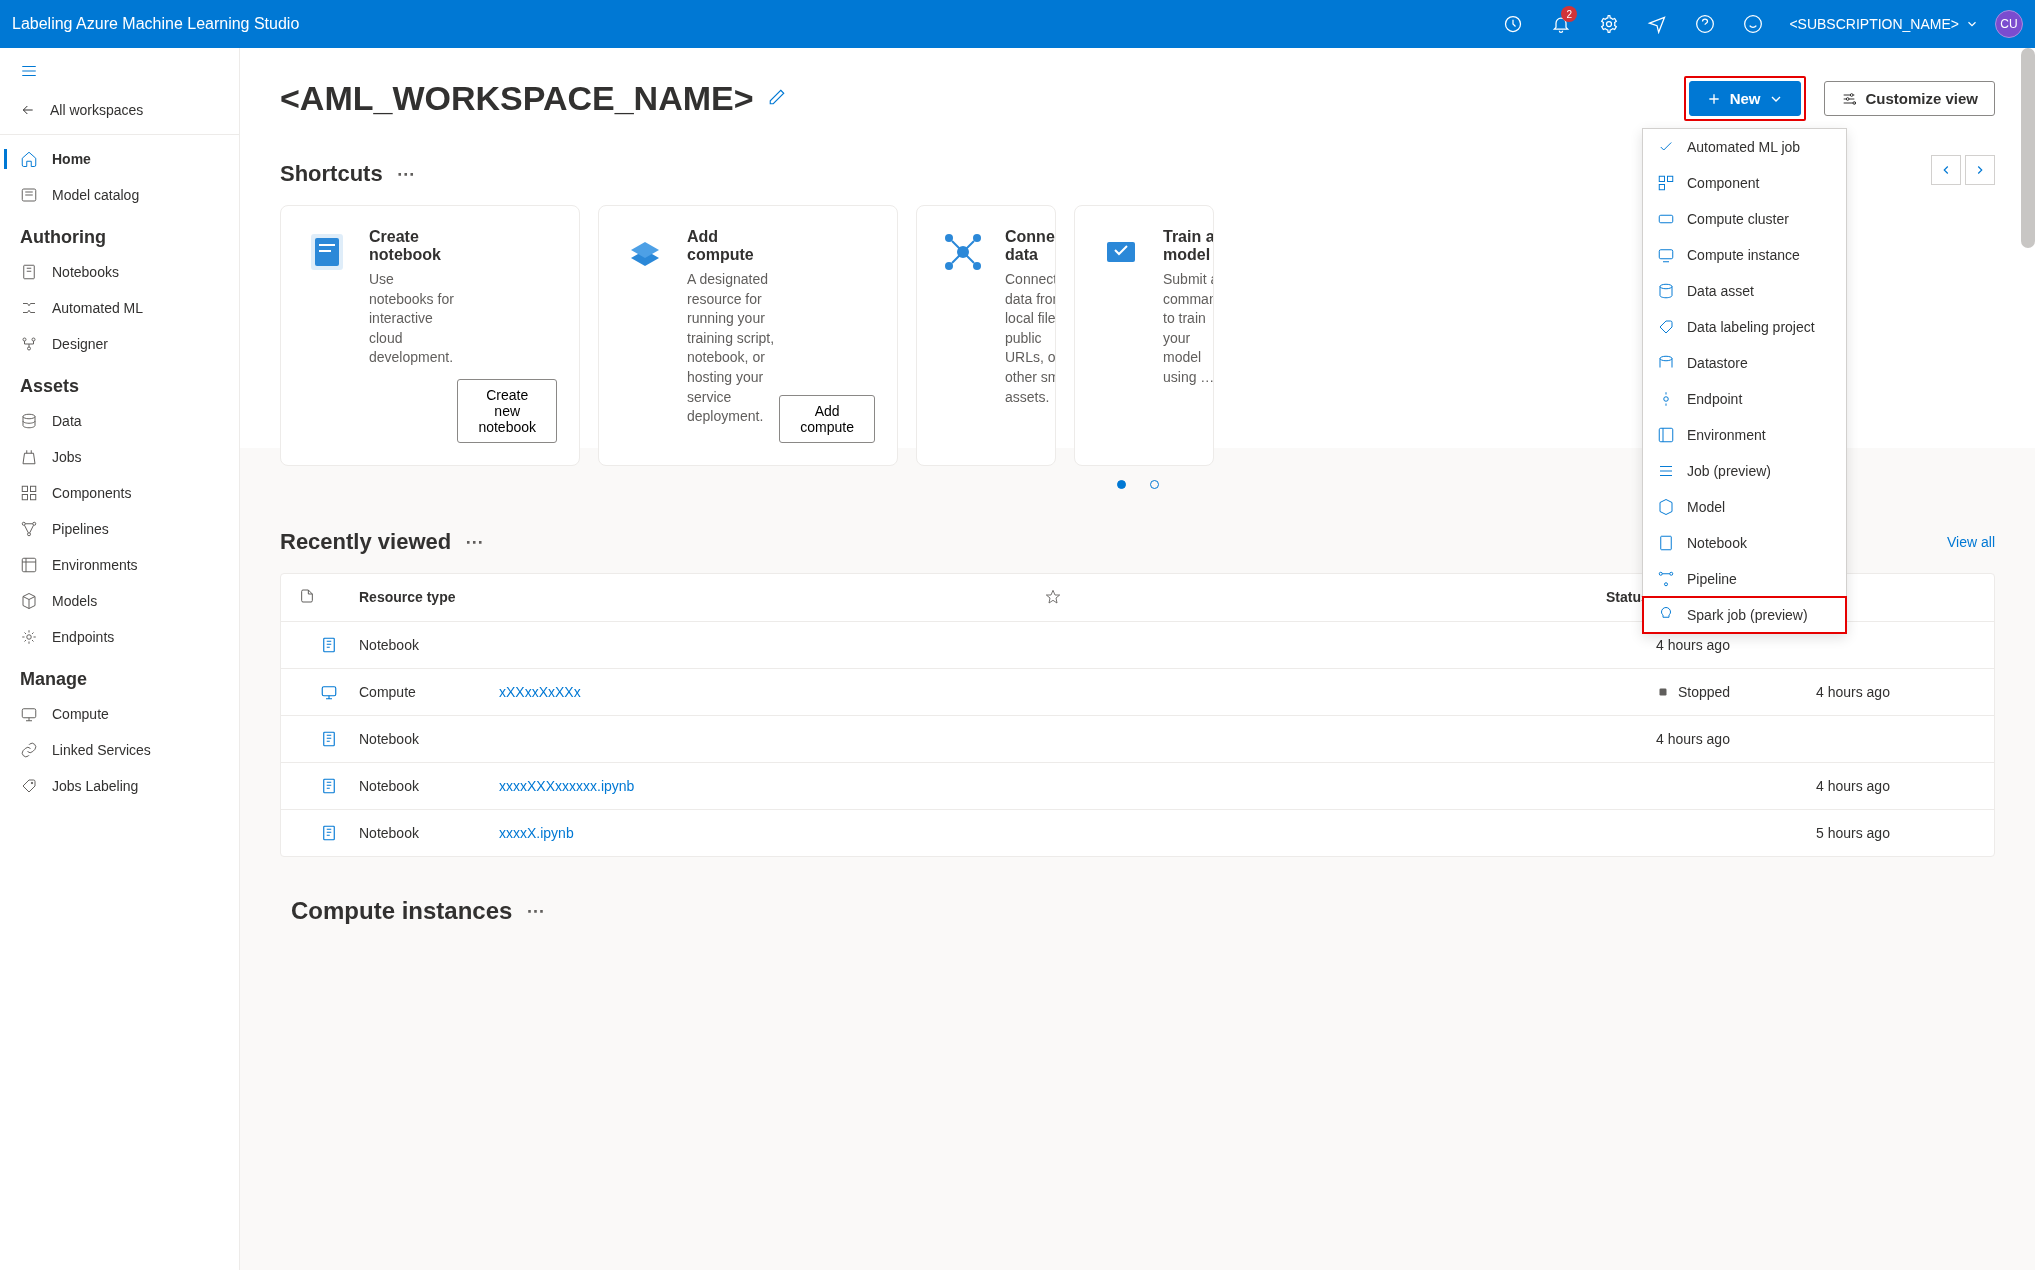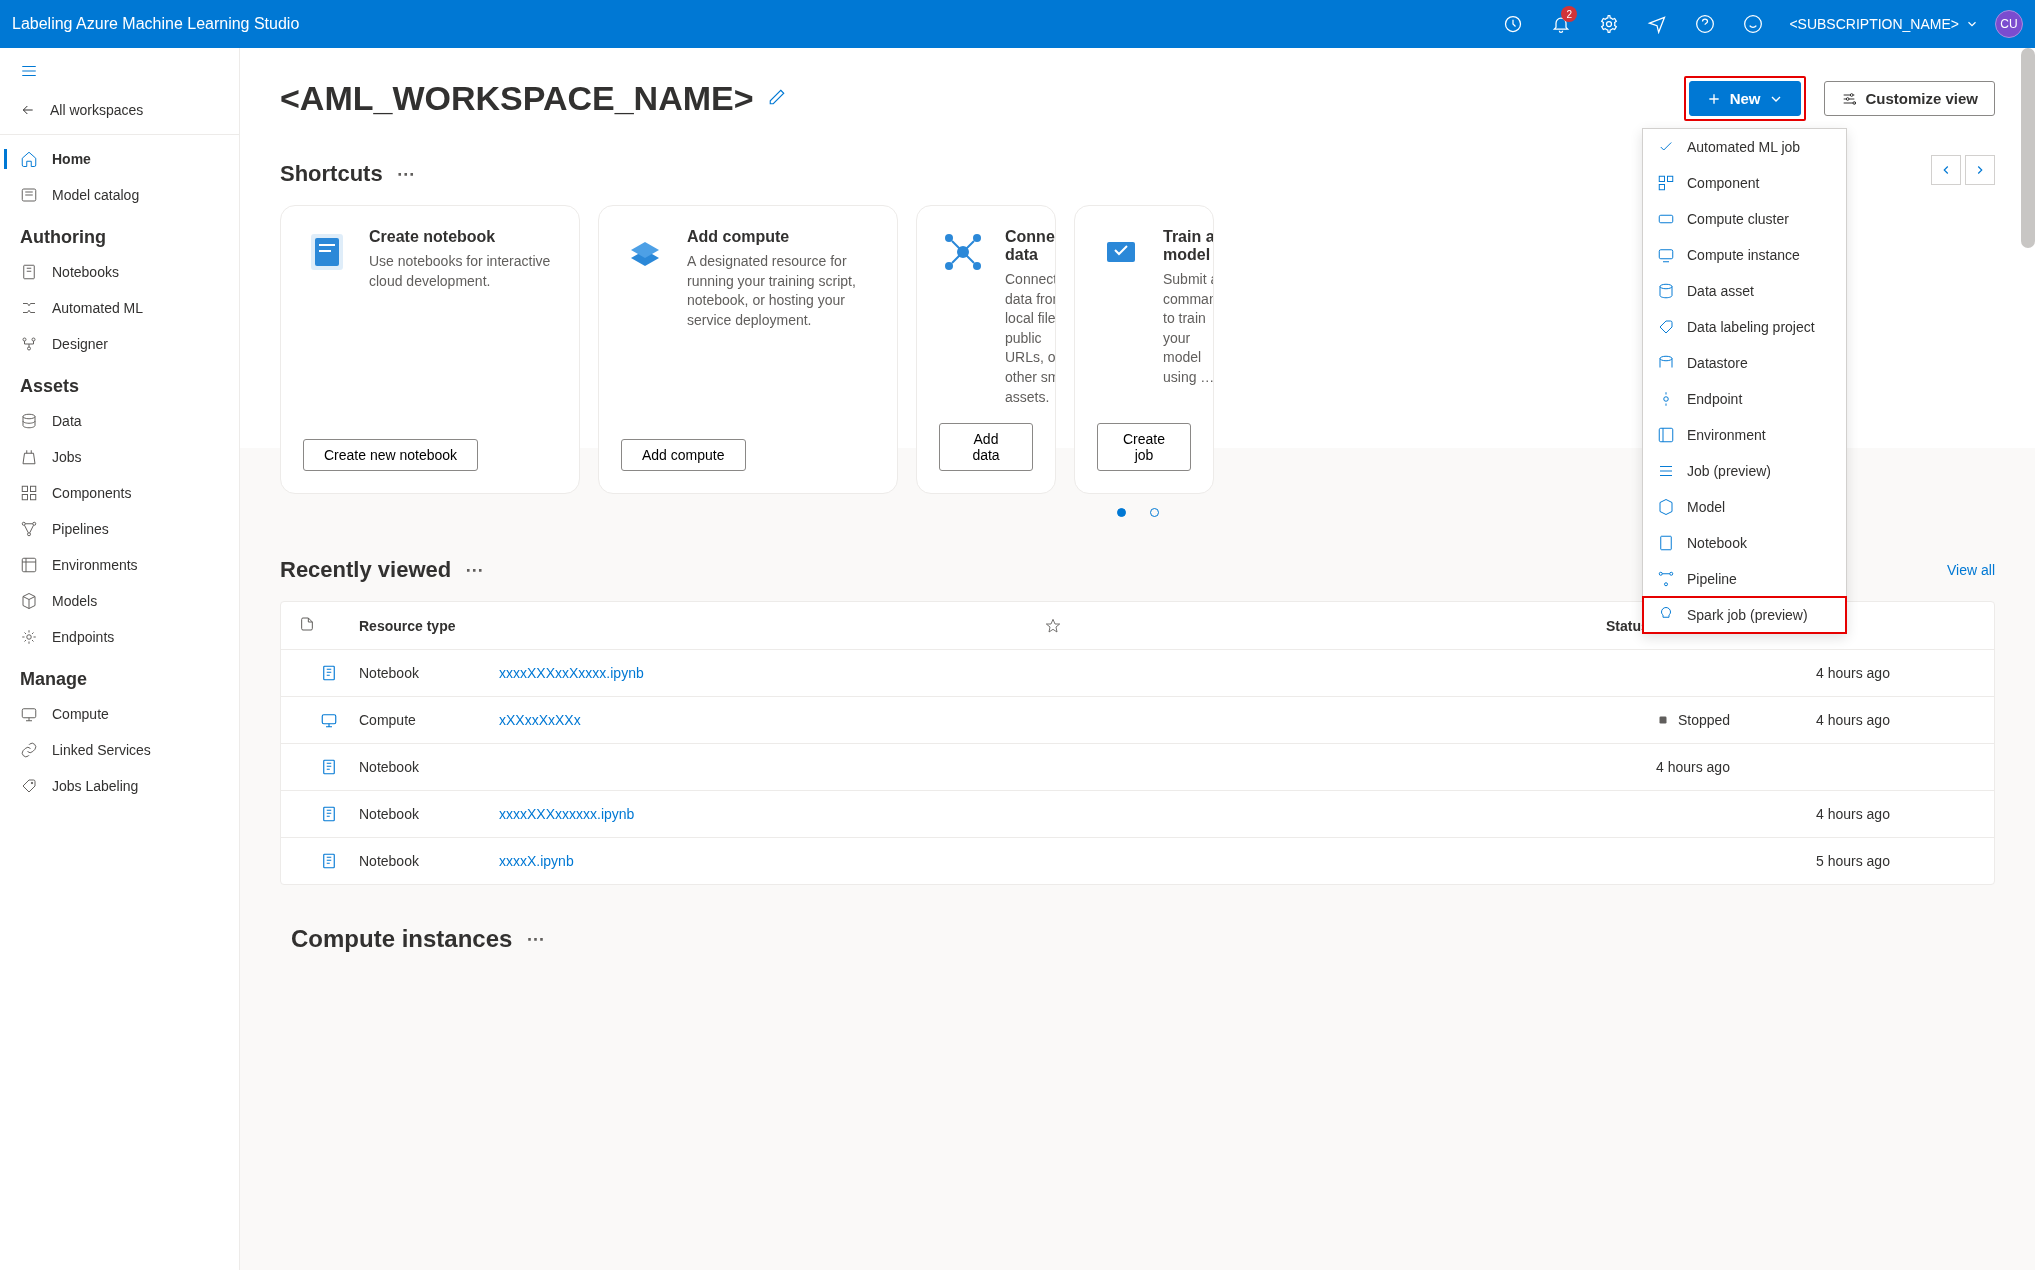--- a/index.html
+++ b/index.html
@@ -42,21 +42,21 @@
 .btn-primary svg { width: 16px; height: 16px; stroke: #fff; fill: none; stroke-width: 2; }
 .btn-secondary { background: #fff; color: #323130; border: 1px solid #8a8886; border-radius: 3px; padding: 8px 16px; font-size: 15px; font-weight: 600; cursor: pointer; display: flex; align-items: center; gap: 8px; }
 .btn-secondary svg { width: 16px; height: 16px; stroke: #323130; fill: none; stroke-width: 1.5; }
 .highlight-red { border: 2px solid #e60000; padding: 3px; border-radius: 2px; }
 
 .section-title { font-size: 22px; font-weight: 600; display: flex; align-items: center; gap: 14px; margin-bottom: 18px; }
 .dots { color: #605e5c; cursor: pointer; font-size: 18px; letter-spacing: 2px; }
 
 
 .shortcuts { display: flex; gap: 18px; margin-bottom: 14px; position: relative; }
-.card { flex: 0 0 300px; border: 1px solid #edebe9; border-radius: 15px; background: #fff; padding: 22px; display: flex; flex-direction: column; min-height: 190px; }
+.card { flex: 0 0 300px; border: 1px solid #edebe9; border-radius: 8px; background: #fff; padding: 22px; display: flex; flex-direction: row; min-height: 190px; }
 .card-top { display: flex; gap: 18px; margin-bottom: 16px; }
 .card-icon { width: 48px; height: 48px; flex-shrink: 0; }
 .card-icon svg { width: 48px; height: 48px; }
 .card-title { font-size: 16px; font-weight: 600; margin-bottom: 6px; }
 .card-desc { font-size: 14px; color: #605e5c; line-height: 1.4; }
 .card-btn { margin-top: auto; border: 1px solid #8a8886; background: #fff; padding: 7px 20px; font-size: 14px; cursor: pointer; border-radius: 3px; align-self: flex-start; }
 .pager { display: flex; justify-content: center; gap: 24px; margin-bottom: 40px; }
 .pager-dot { width: 9px; height: 9px; border-radius: 50%; border: 1.5px solid #0078d4; cursor: pointer; }
 .pager-dot.active { background: #0078d4; }
 .carousel-nav { position: absolute; right: 0; top: -50px; display: flex; gap: 4px; }
@@ -403,21 +403,20 @@
       </div>
       <div id="table-body">
           <div class="table-row">
             <div class="resource-icon">
               <svg viewBox="0 0 24 24">
                 <rect x="5" y="3" width="14" height="18" rx="1"></rect>
                 <path d="M9 7h6M9 11h6M9 15h4"></path>
               </svg>
             </div>
             <div>Notebook</div>
-            <div class="name-link">xxxxXXXxxXxxxx.ipynb</div>
             <div></div>
             <div class="status-cell"></div>
             <div>4 hours ago</div>
           </div>
           <div class="table-row">
             <div class="resource-icon">
               <svg viewBox="0 0 24 24">
                 <rect x="3" y="5" width="18" height="12" rx="2"></rect>
                 <path d="M8 21h8M12 17v4"></path>
               </svg>

